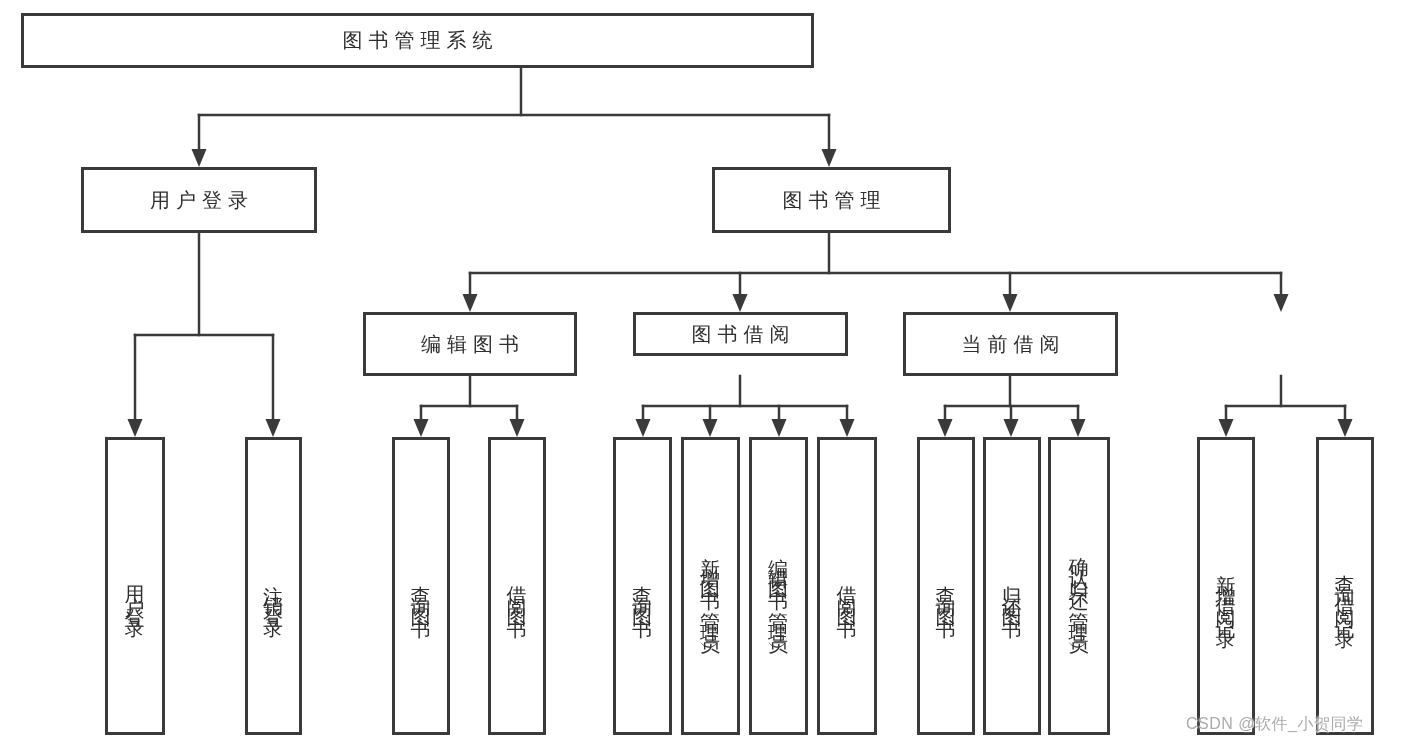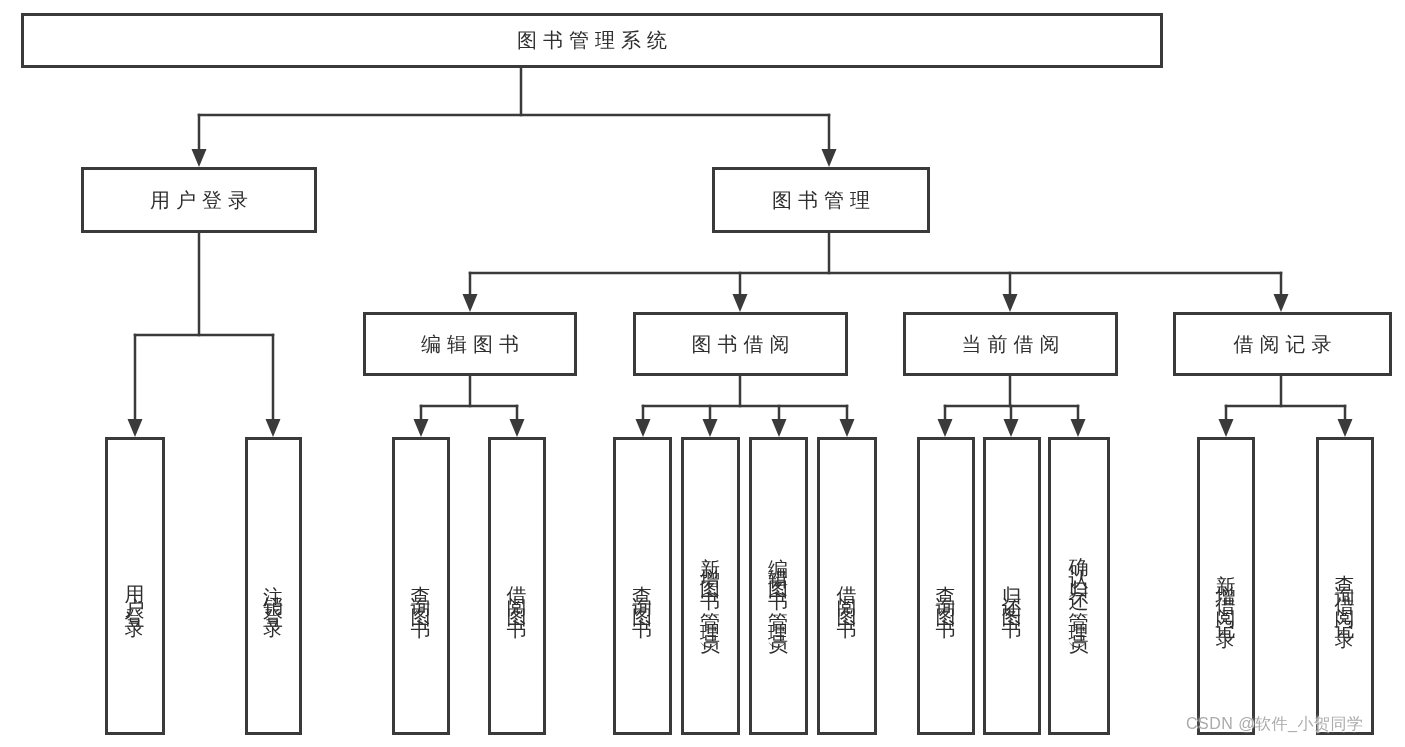--- a/index.html
+++ b/index.html
@@ -149,43 +149,40 @@
     <g>
       <line x1="1281" y1="376" x2="1281" y2="406"></line>
       <line x1="1226" y1="406" x2="1345" y2="406"></line>
       <line x1="1226" y1="406" x2="1226" y2="420"></line>
       <polygon points="1218.5,419 1233.5,419 1226,437"></polygon>
       <line x1="1345" y1="406" x2="1345" y2="420"></line>
       <polygon points="1337.5,419 1352.5,419 1345,437"></polygon>
     </g>
   </svg>
 
-  <div class="box h" style="left:21px; top:13px; width:1142px; height:55px;">
+  <div class="box h" style="left:21px; top:13px; width:793px; height:55px;">
     <span>图书管理系统</span>
   </div>
 
   <div class="box h" style="left:81px; top:167px; width:236px; height:66px;">
     <span>用户登录</span>
   </div>
-  <div class="box h" style="left:712px; top:167px; width:218px; height:66px;">
+  <div class="box h" style="left:712px; top:167px; width:239px; height:66px;">
     <span>图书管理</span>
   </div>
 
   <div class="box h" style="left:363px; top:312px; width:214px; height:64px;">
     <span>编辑图书</span>
   </div>
-  <div class="box h" style="left:633px; top:312px; width:215px; height:64px;">
+  <div class="box h" style="left:633px; top:312px; width:215px; height:44px;">
     <span>图书借阅</span>
   </div>
   <div class="box h" style="left:903px; top:312px; width:215px; height:64px;align-items:center;">
     <span>当前借阅</span>
   </div>
-  <div class="box h" style="left:1173px; top:312px; width:219px; height:64px;">
-    <span>借阅记录</span>
-  </div>
 
   <div class="box v" style="left:105px; top:437px; width:60px; height:298px;">
     <span>用户登录</span>
   </div>
   <div class="box v" style="left:245px; top:437px; width:57px; height:298px;">
     <span>注销登录</span>
   </div>
 
   <div class="box v" style="left:392px; top:437px; width:58px; height:298px;">
     <span>查询图书</span>

